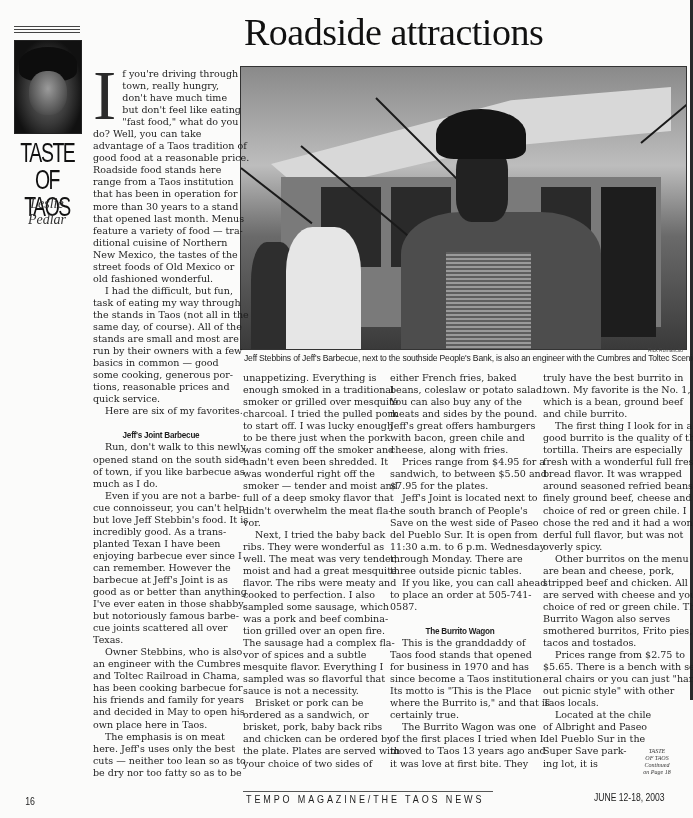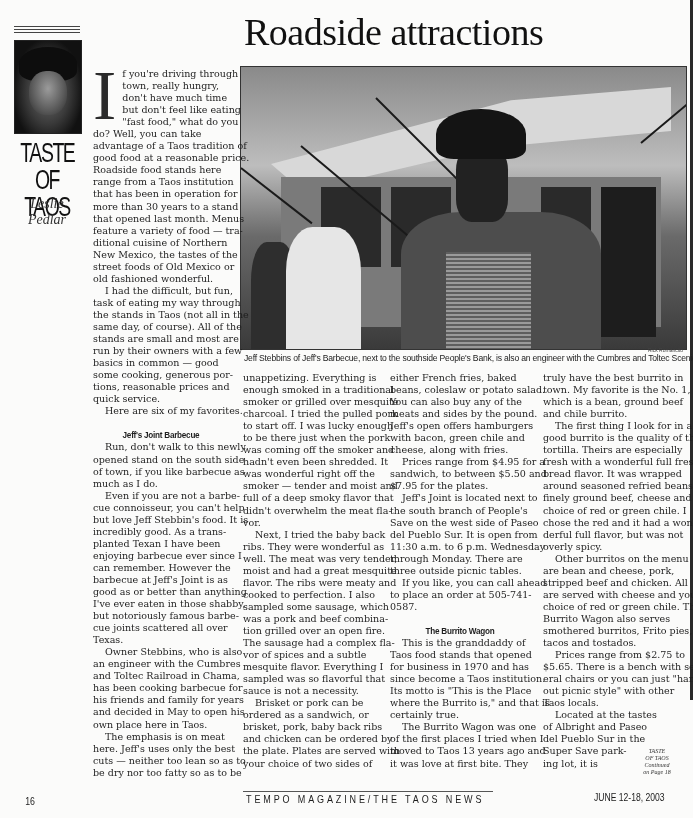--- a/index.html
+++ b/index.html
@@ -215,21 +215,21 @@
       <span class="line">the plate. Plates are served with</span>
       <span class="line">your choice of two sides of</span>
     </div>
   </div>
 <div class="col col3">
     <div id="c3">
       <span class="line">either French fries, baked</span>
       <span class="line">beans, coleslaw or potato salad.</span>
       <span class="line">You can also buy any of the</span>
       <span class="line">meats and sides by the pound.</span>
-      <span class="line">Jeff's open offers hamburgers</span>
+      <span class="line">Jeff's great offers hamburgers</span>
       <span class="line">with bacon, green chile and</span>
       <span class="line">cheese, along with fries.</span>
       <span class="line" style="text-indent: 12px;">Prices range from $4.95 for a</span>
       <span class="line">sandwich, to between $5.50 and</span>
       <span class="line">$7.95 for the plates.</span>
       <span class="line" style="text-indent: 12px;">Jeff's Joint is located next to</span>
       <span class="line">the south branch of People's</span>
       <span class="line">Save on the west side of Paseo</span>
       <span class="line">del Pueblo Sur. It is open from</span>
       <span class="line">11:30 a.m. to 6 p.m. Wednesday</span>
@@ -276,21 +276,21 @@
       <span class="line">are served with cheese and your</span>
       <span class="line">choice of red or green chile. The</span>
       <span class="line">Burrito Wagon also serves</span>
       <span class="line">smothered burritos, Frito pies,</span>
       <span class="line">tacos and tostados.</span>
       <span class="line" style="text-indent: 12px;">Prices range from $2.75 to</span>
       <span class="line">$5.65. There is a bench with sev-</span>
       <span class="line">eral chairs or you can just "hang</span>
       <span class="line">out picnic style" with other</span>
       <span class="line">Taos locals.</span>
-      <span class="line" style="text-indent: 12px;">Located at the tastes</span>
+      <span class="line" style="text-indent: 12px;">Located at the chile</span>
       <span class="line">of Albright and Paseo</span>
       <span class="line">del Pueblo Sur in the</span>
       <span class="line">Super Save park-</span>
       <span class="line">ing lot, it is</span>
     </div>
   </div>
 
 <div class="abs continued">
   <div>TASTE</div>
   <div>OF TAOS</div>

